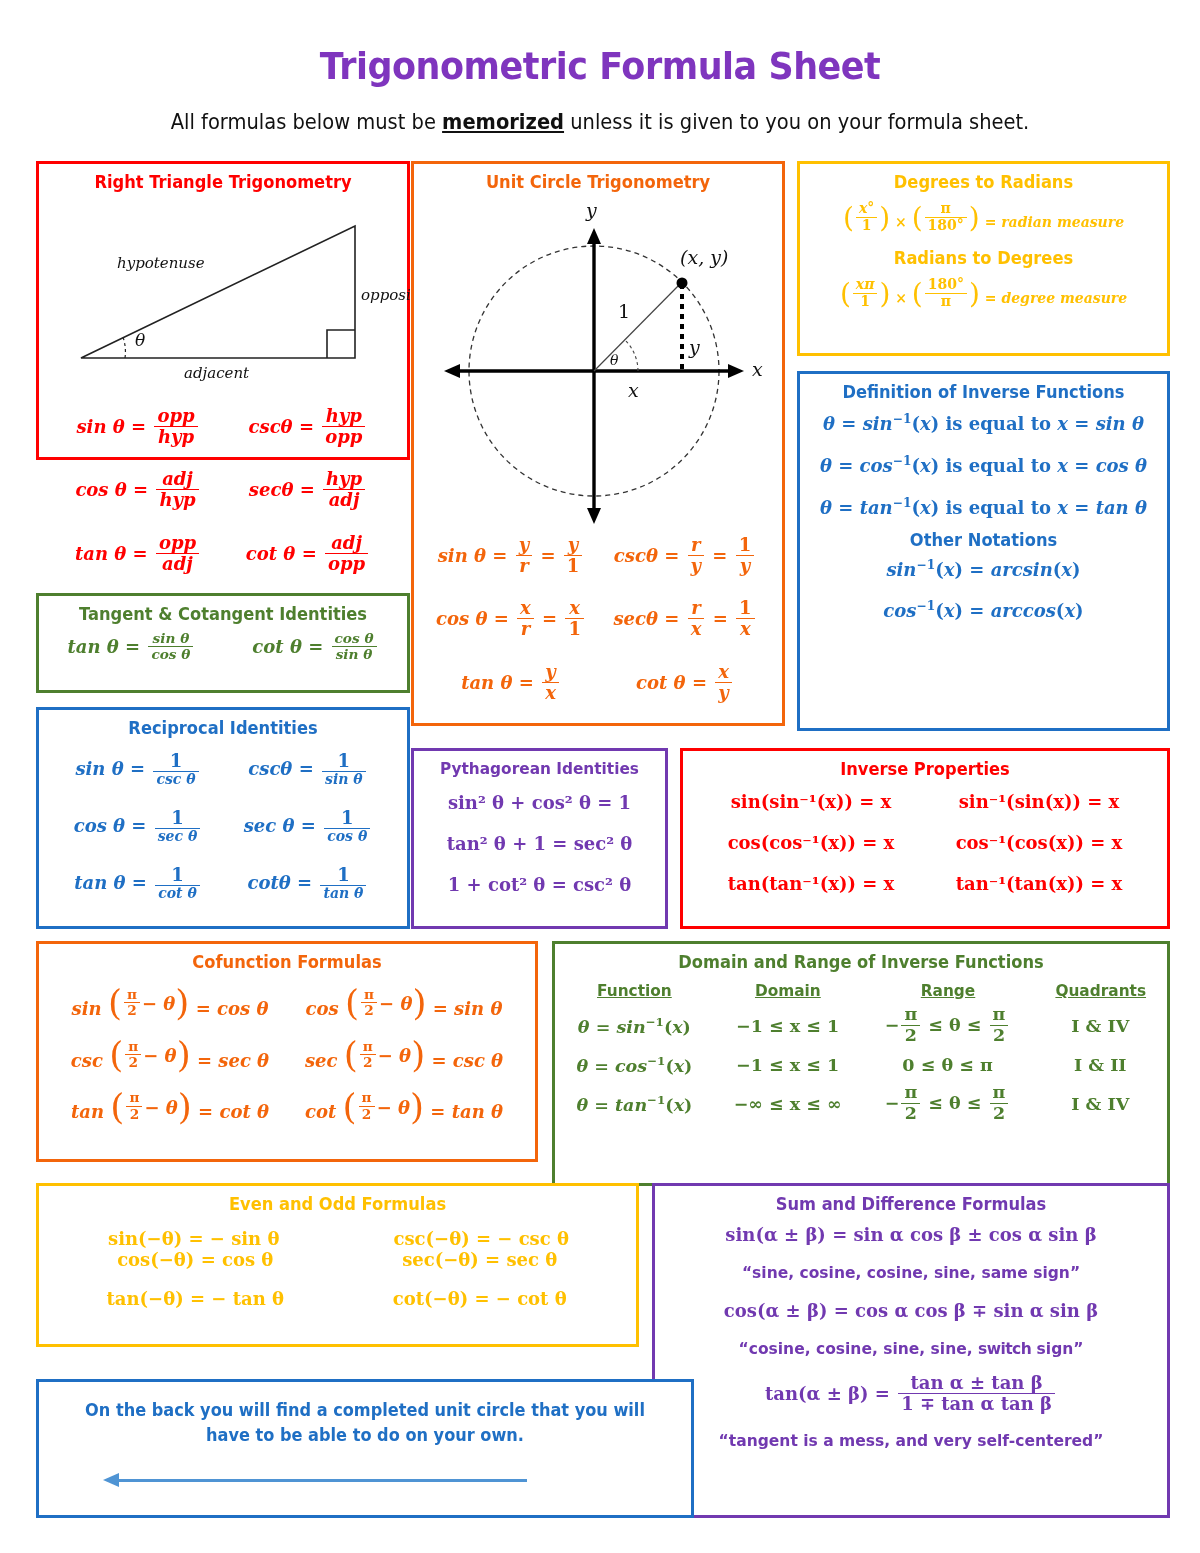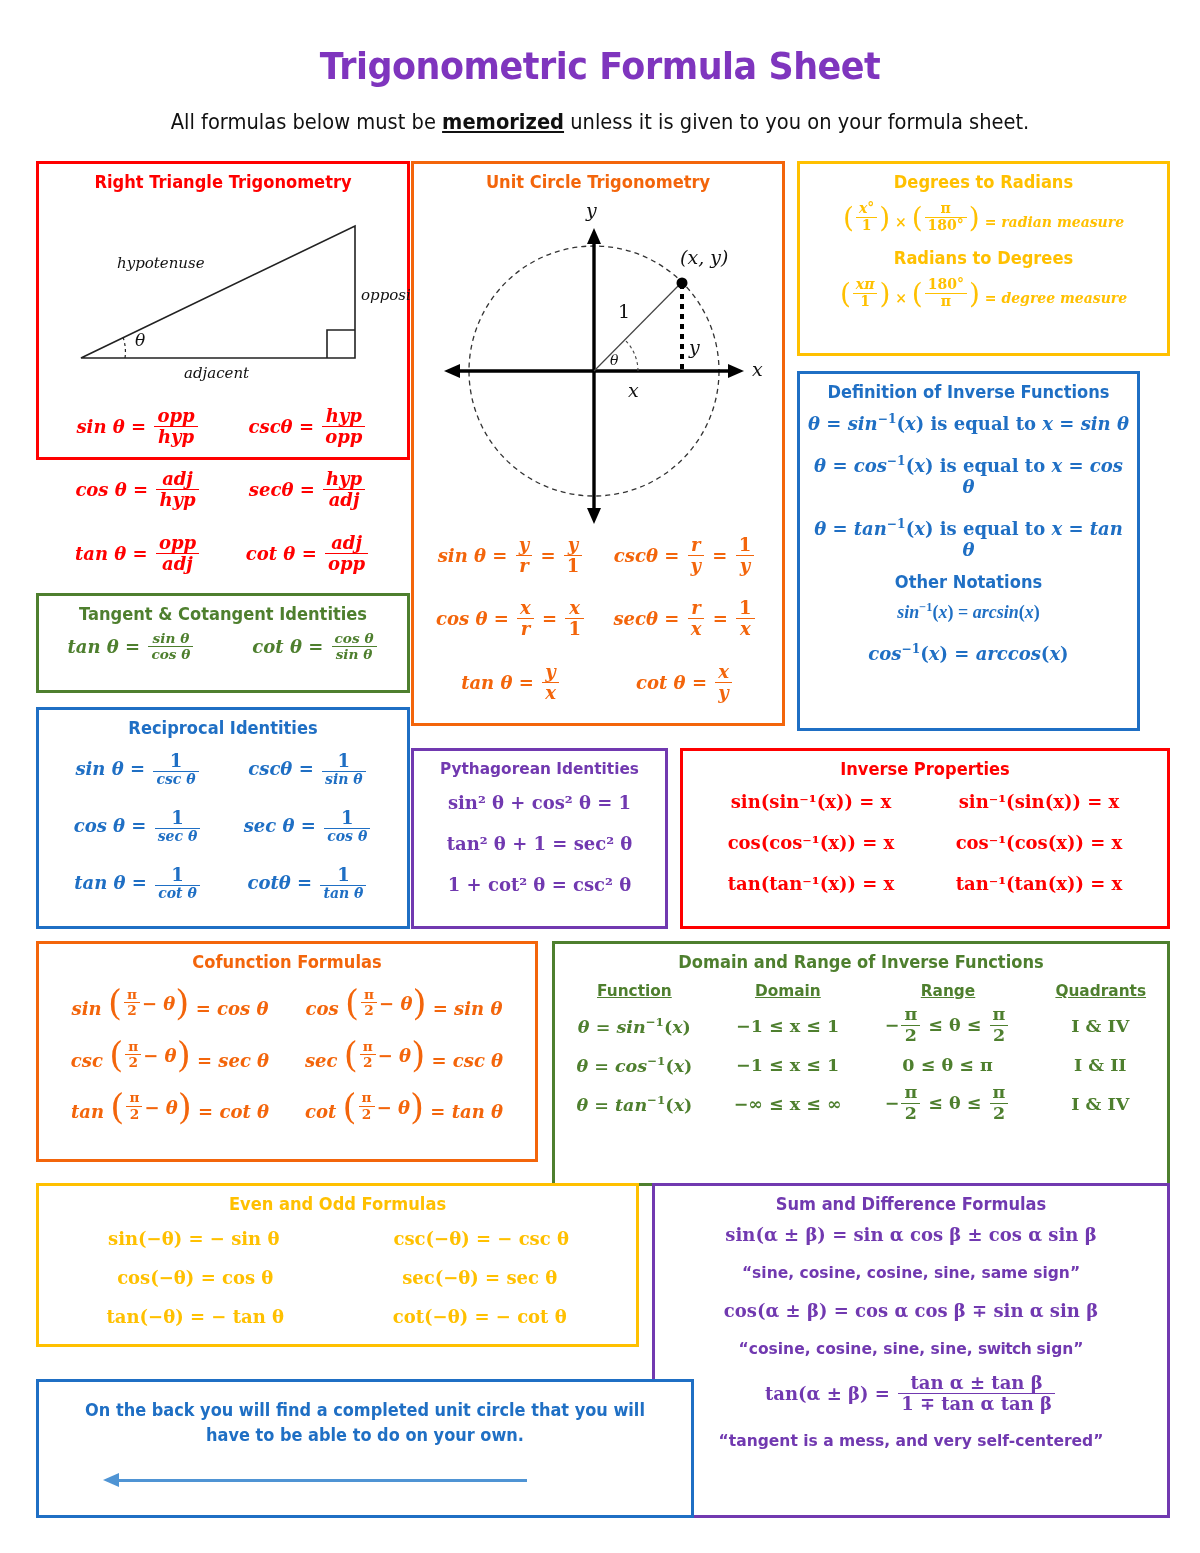--- a/index.html
+++ b/index.html
@@ -87,21 +87,21 @@
   .c-orange { border-color:#F3650B; }  .t-orange { color:#F3650B; }
   .c-gold   { border-color:#FFC000; }  .t-gold   { color:#FFC000; }
   .c-blue   { border-color:#1F6FC4; }  .t-blue   { color:#1F6FC4; }
   .c-green  { border-color:#4E7F2E; }  .t-green  { color:#4E7F2E; }
   .c-purple { border-color:#7139B0; }  .t-purple { color:#7139B0; }
 
   
   #box-right-triangle  { left:36px;  top:161px;  width:374px; height:299px; }
   #box-unit-circle     { left:411px; top:161px;  width:374px; height:565px; }
   #box-deg-rad         { left:797px; top:161px;  width:373px; height:195px; }
-  #box-inverse-def     { left:797px; top:371px;  width:343px; height:360px; }
+  #box-inverse-def     { left:797px; top:371px;  width:373px; height:360px; }
   #box-tan-cot         { left:36px;  top:593px;  width:374px; height:100px; }
   #box-reciprocal      { left:36px;  top:707px;  width:374px; height:222px; }
   #box-pythagorean     { left:411px; top:748px;  width:257px; height:181px; }
   #box-inverse-prop    { left:680px; top:748px;  width:490px; height:181px; }
   #box-cofunction      { left:36px;  top:941px;  width:502px; height:221px; }
   #box-domain-range    { left:552px; top:941px;  width:618px; height:245px; }
   #box-even-odd        { left:36px;  top:1183px; width:603px; height:164px; }
   #box-sum-diff        { left:652px; top:1183px; width:518px; height:335px; }
   #box-back-note       { left:36px;  top:1379px; width:658px; height:139px; }
 
@@ -338,21 +338,21 @@
       <span class="mi">θ</span> = <span class="mi">cos</span><span class="sup">−1</span>(<span class="mi">x</span>) <span>is equal to</span> <span class="mi">x</span> = <span class="mi">cos</span> <span class="mi">θ</span>
     </div>
     <div class="centerline m" style="margin-bottom:4px;">
       <span class="mi">θ</span> = <span class="mi">tan</span><span class="sup">−1</span>(<span class="mi">x</span>) <span>is equal to</span> <span class="mi">x</span> = <span class="mi">tan</span> <span class="mi">θ</span>
     </div>
   </div>
 
   <div class="box-title t-blue" style="padding-top:8px;">Other Notations</div>
 
   <div class="t-blue" style="padding:4px 8px 0 8px;">
-    <div class="centerline m" style="margin-bottom:19px;font-family:Liberation Serif, serif;">
+    <div class="centerline m" style="margin-bottom:19px;">
       <span class="mi">sin</span><span class="sup">−1</span>(<span class="mi">x</span>) = <span class="mi">arcsin</span>(<span class="mi">x</span>)
     </div>
     <div class="centerline m" style="margin-bottom:19px;">
       <span class="mi">cos</span><span class="sup">−1</span>(<span class="mi">x</span>) = <span class="mi">arccos</span>(<span class="mi">x</span>)
     </div>
   </div>
 </div>
 
 <div class="box c-green" id="box-tan-cot">
   <div class="box-title t-green">Tangent &amp; Cotangent Identities</div>
@@ -538,21 +538,21 @@
         </td>
         <td>I &amp; IV</td>
       </tr>
     </tbody>
   </table>
 </div>
 
 <div class="box c-gold" id="box-even-odd">
   <div class="box-title t-gold">Even and Odd Formulas</div>
   <div class="flist t-gold" style="padding-top:10px;">
-    <div class="fr" style="margin-bottom:18px;gap:6px;">
+    <div class="fr" style="margin-bottom:0;gap:6px;">
       <span class="m">sin(−θ) = − sin θ</span>
       <span class="m">csc(−θ) = − csc θ</span>
     </div>
     <div class="fr" style="margin-bottom:18px;">
       <span class="m">cos(−θ) = cos θ</span>
       <span class="m">sec(−θ) = sec θ</span>
     </div>
     <div class="fr">
       <span class="m">tan(−θ) = − tan θ</span>
       <span class="m">cot(−θ) = − cot θ</span>

